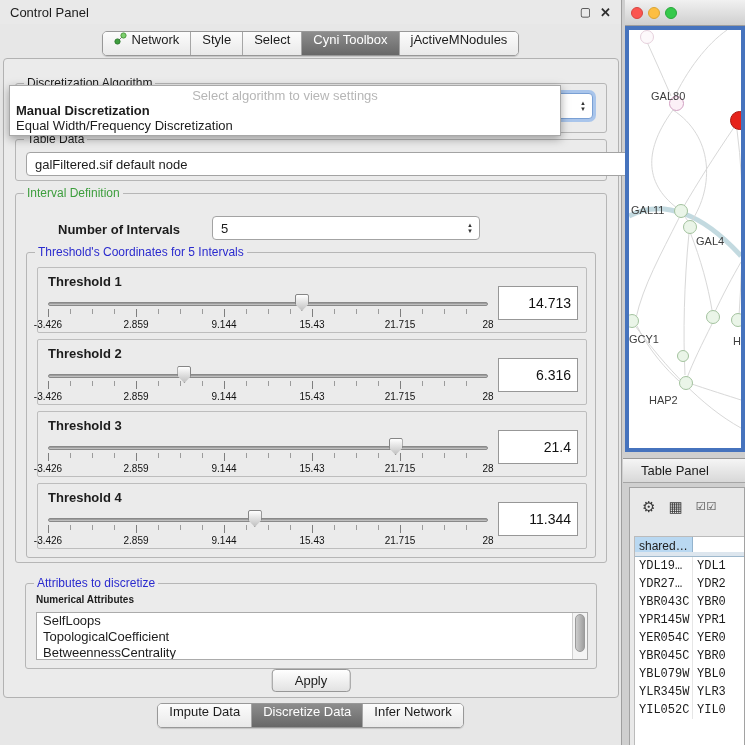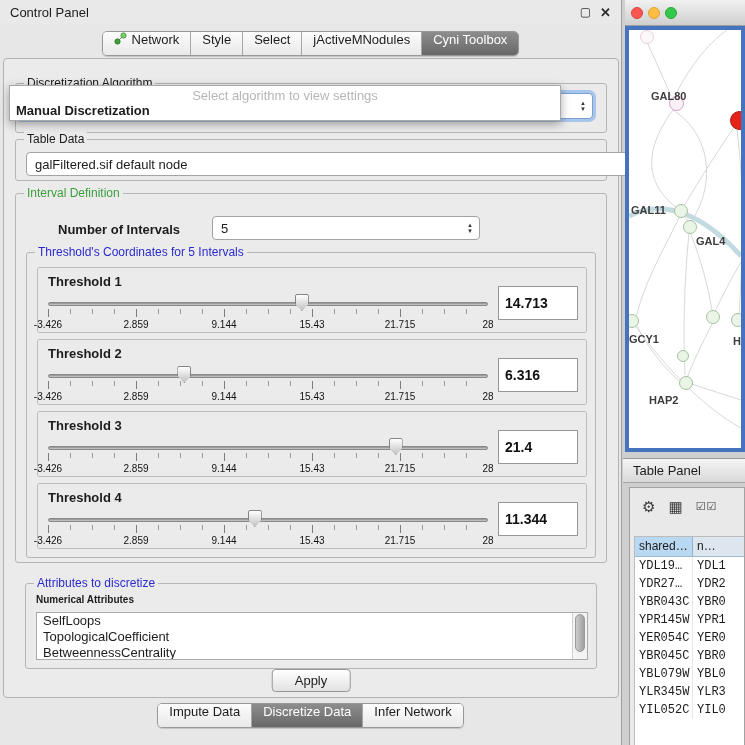--- a/index.html
+++ b/index.html
@@ -48,21 +48,21 @@
 .th-panel{position:absolute;left:10px;width:550px;height:66px;border:1px solid #bdbdbd;border-radius:2px;background:#ebebeb;}
 .p1{top:14px}.p2{top:86px}.p3{top:158px}.p4{top:230px}
 .th-name{position:absolute;left:10px;top:6px;font-weight:bold;font-size:13px;}
 .slider-wrap{position:absolute;left:10px;right:98px;top:28px;height:36px;}
 .track{position:absolute;left:0;right:0;top:6px;height:4px;background:linear-gradient(#8d8d8d,#cfcfcf);border:1px solid #898989;border-radius:2px;}
 .ticks-minor{position:absolute;left:0;right:0;top:13px;height:5px;background:repeating-linear-gradient(90deg,#9b9b9b 0,#9b9b9b 1px,transparent 1px,transparent 5%);}
 .ticks-major{position:absolute;left:0;right:0;top:13px;height:8px;background:repeating-linear-gradient(90deg,#7e7e7e 0,#7e7e7e 1px,transparent 1px,transparent 20%);}
 .tick-labels{position:absolute;left:0;right:0;top:23px;height:12px;}
 .tick-labels .tl{position:absolute;transform:translateX(-50%);font-size:10px;color:#111;white-space:nowrap;}
 .thumb{position:absolute;top:-2px;width:14px;height:17px;transform:translateX(-50%);background:linear-gradient(#ffffff,#c2c2c2);border:1px solid #858585;border-radius:2px;clip-path:polygon(0 0,100% 0,100% 58%,50% 100%,0 58%);}
-.th-value{position:absolute;right:8px;top:18px;width:80px;height:32px;border:1px solid #979797;background:#fff;font-size:14px;padding:16px 6px;font-family:inherit;color:#111;font-weight:bold;}
+.th-value{position:absolute;right:8px;top:18px;width:80px;height:32px;border:1px solid #979797;background:#fff;font-size:14px;text-align:right;padding:16px 6px;font-family:inherit;color:#111;}
 
 
 .attrs-heading{position:absolute;left:10px;top:10px;font-weight:bold;font-size:10px;}
 .attr-list{position:absolute;left:10px;top:28px;width:552px;height:48px;background:#fff;border:1px solid #ababab;overflow:hidden;}
 .attr-item{font-size:13px;line-height:16px;padding:0 6px;white-space:nowrap;}
 .list-scrollbar{position:absolute;right:0;top:0;bottom:0;width:15px;background:#f4f4f4;border-left:1px solid #d0d0d0;}
 .list-thumb{position:absolute;left:2px;top:1px;width:10px;height:38px;background:linear-gradient(90deg,#cdcdcd,#9f9f9f);border:1px solid #9a9a9a;border-radius:5px;}
 
 .apply-btn{position:absolute;left:50%;top:610px;transform:translateX(-50%);padding:3px 22px;font-size:13px;background:linear-gradient(#ffffff,#e2e2e2);border:1px solid #979797;border-radius:4px;color:#1c1c1c;}
 
@@ -73,31 +73,31 @@
 .t-red{background:#fb5550;border:1px solid #d94540;}
 .t-yellow{background:#fdbe41;border:1px solid #dba534;}
 .t-green{background:#35c94b;border:1px solid #2aa73c;}
 .nw-canvas{position:absolute;left:0;top:26px;right:0;bottom:0;background:#fff;border:4px solid #4673bd;overflow:hidden;}
 .edges{position:absolute;left:0;top:0;width:112px;height:418px;}
 .node{position:absolute;border-radius:50%;}
 .n-green{background:#eaf5e8;border:1px solid #a3c29e;}
 .n-pink{background:#fcf0f7;border:1px solid #d1a1c2;}
 .n-faint{background:#fdf9fb;border:1px solid #e6d0dc;}
 .n-red{background:#e6221a;border:1px solid #a91710;}
-.node-label{position:absolute;font-size:11px;color:#3d3d3d;white-space:nowrap;font-weight:bold;}
-
-
-.table-panel-bar{position:absolute;left:623px;top:458px;width:122px;height:25px;background:linear-gradient(#f5f5f5,#d8d8d8);border-top:1px solid #989898;border-bottom:1px solid #a5a5a5;display:flex;align-items:center;padding:0 10px;font-size:13px;}
+.node-label{position:absolute;font-size:11px;color:#3d3d3d;white-space:nowrap;}
+
+
+.table-panel-bar{position:absolute;left:623px;top:458px;width:122px;height:25px;background:linear-gradient(#f5f5f5,#d8d8d8);border-top:1px solid #989898;border-bottom:1px solid #a5a5a5;display:flex;align-items:center;padding:0 18px;font-size:13px;}
 .table-window{position:absolute;left:629px;top:487px;width:116px;height:258px;background:#e9e9e9;border:1px solid #a2a2a2;border-bottom:none;}
 .tw-toolbar{position:absolute;left:0;top:0;right:0;height:36px;display:flex;align-items:center;gap:13px;padding:0 12px;}
 .tw-icon{font-size:15px;color:#3a3a3a;line-height:1;}
 .tw-checks{display:flex;gap:1px;}
 .tw-check{font-size:11px;color:#3a3a3a;line-height:1;}
 .tw-table{position:absolute;left:4px;top:48px;right:0;bottom:0;background:#fff;border:1px solid #bbb;border-right:none;border-bottom:none;}
-.tw-header{display:flex;height:20px;border-bottom:1px solid #9eb8cc;}
+.tw-header{display:flex;height:20px;border-bottom:1px solid #9eb8cc;flex-direction:column;}
 .tw-h{font-size:12px;padding:2px 4px;overflow:hidden;white-space:nowrap;}
 .tw-h.c1{width:58px;background:#b9d8f1;border-right:1px solid #93b3cd;}
 .tw-h.c2{flex:1;background:#dde6ee;}
 .tw-row{display:flex;height:18px;font-family:Liberation Mono, monospace;}
 .tw-c{font-size:12px;padding:2px 4px;overflow:hidden;white-space:nowrap;}
 .tw-c.c1{width:58px;border-right:1px solid #e6e6e6;}
 .tw-c.c2{flex:1;}
 </style>
 </head>
 <body>
@@ -121,43 +121,44 @@
             <circle cx="3.5" cy="9.5" r="2.6" fill="#3f9e3f" stroke="#2f7c2f"></circle>
           </svg>
         <span>Network</span>
       </div>
       <div class="tab">
           <span>Style</span>
         </div>
       <div class="tab">
           <span>Select</span>
         </div>
-      <div class="tab">
-          <span>jActiveMNodules</span>
-        </div>
       <div class="tab selected">
           <span>Cyni Toolbox</span>
+        </div>
+      <div class="tab">
+          <span>jActiveMNodules</span>
         </div>
     </div>
   </div>
 
   <div class="main-box">
 
     <div class="group" style="left:11px;top:24px;width:592px;height:50px;">
       <span class="group-label">Discretization Algorithm</span>
     </div>
     <div class="algo-combo">
       <span class="combo-arrows">
         <span>▲</span>
         <span>▼</span>
       </span>
     </div>
     <div class="algo-popup">
       <div class="popup-hint">Select algorithm to view settings</div>
       <div class="popup-opt bold">Manual Discretization</div>
+      <div class="popup-opt">Equal Width/Frequency Discretization</div>
     </div>
 
     <div class="group" style="left:11px;top:80px;width:592px;height:42px;">
       <span class="group-label">Table Data</span>
       <div class="combo" style="left:10px;top:12px;width:648px;">
         <span class="combo-text">galFiltered.sif default node</span>
         <span class="combo-arrows">
           <span>▲</span>
           <span>▼</span>
         </span>

